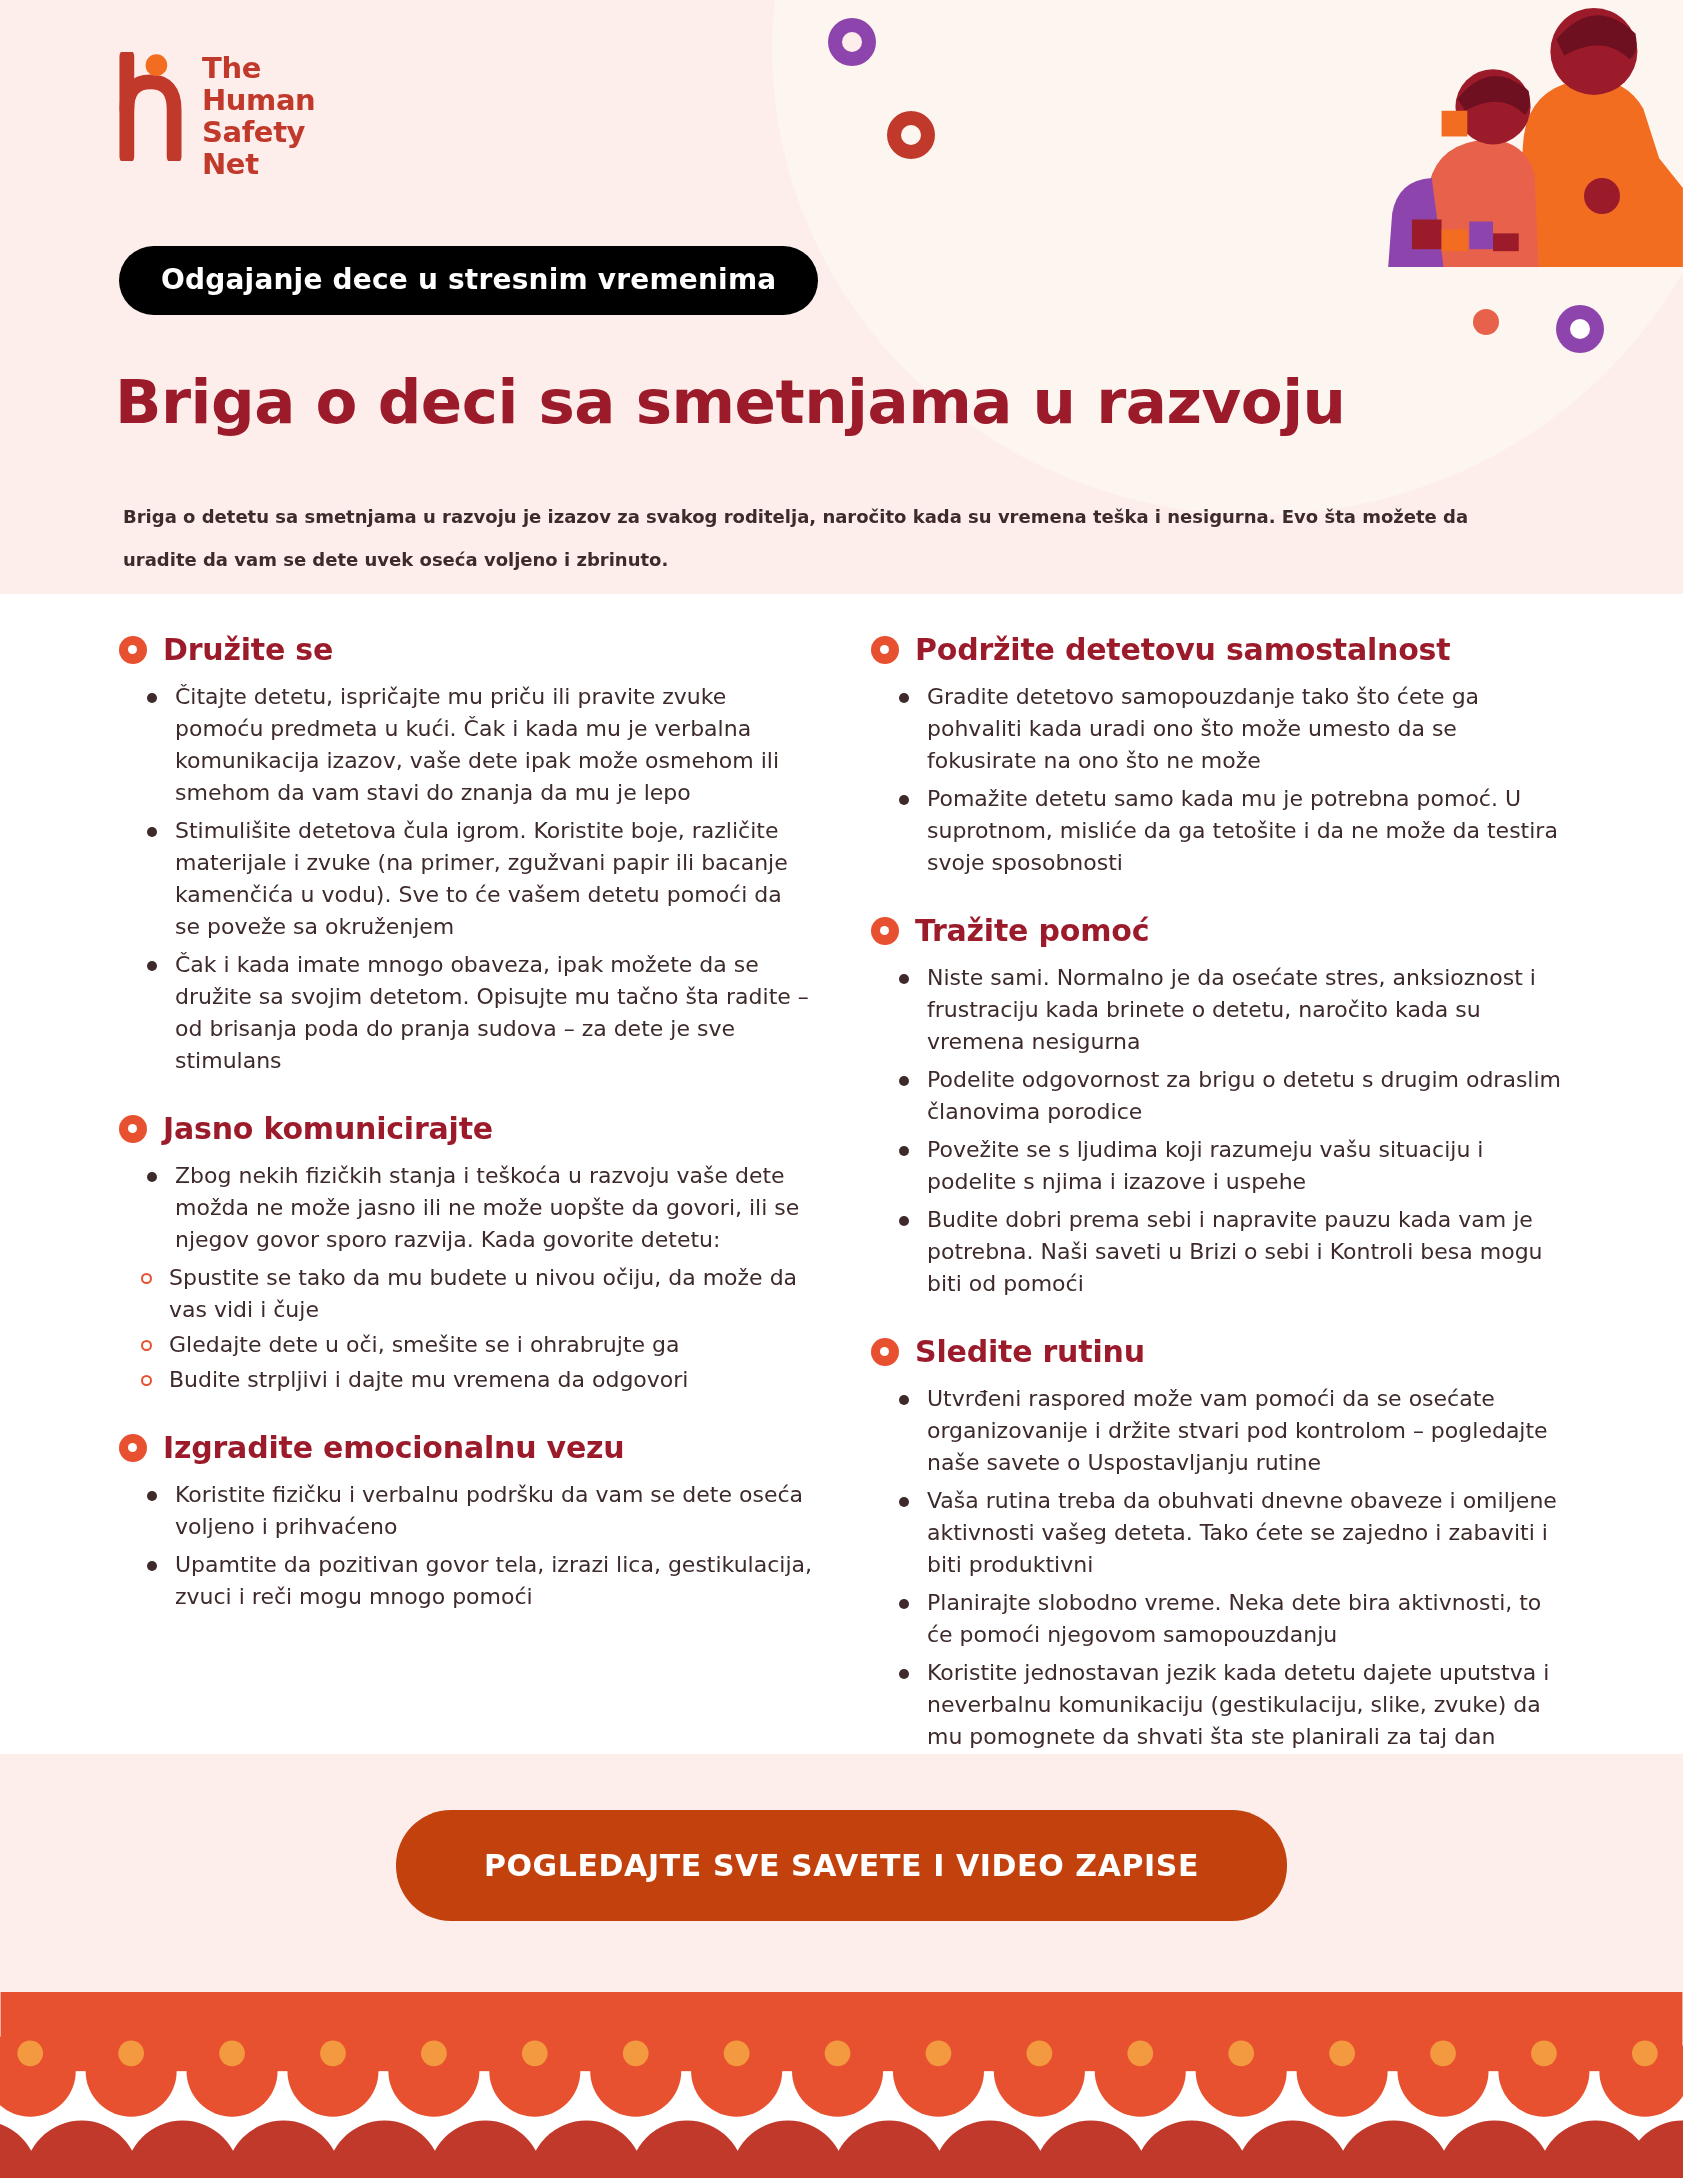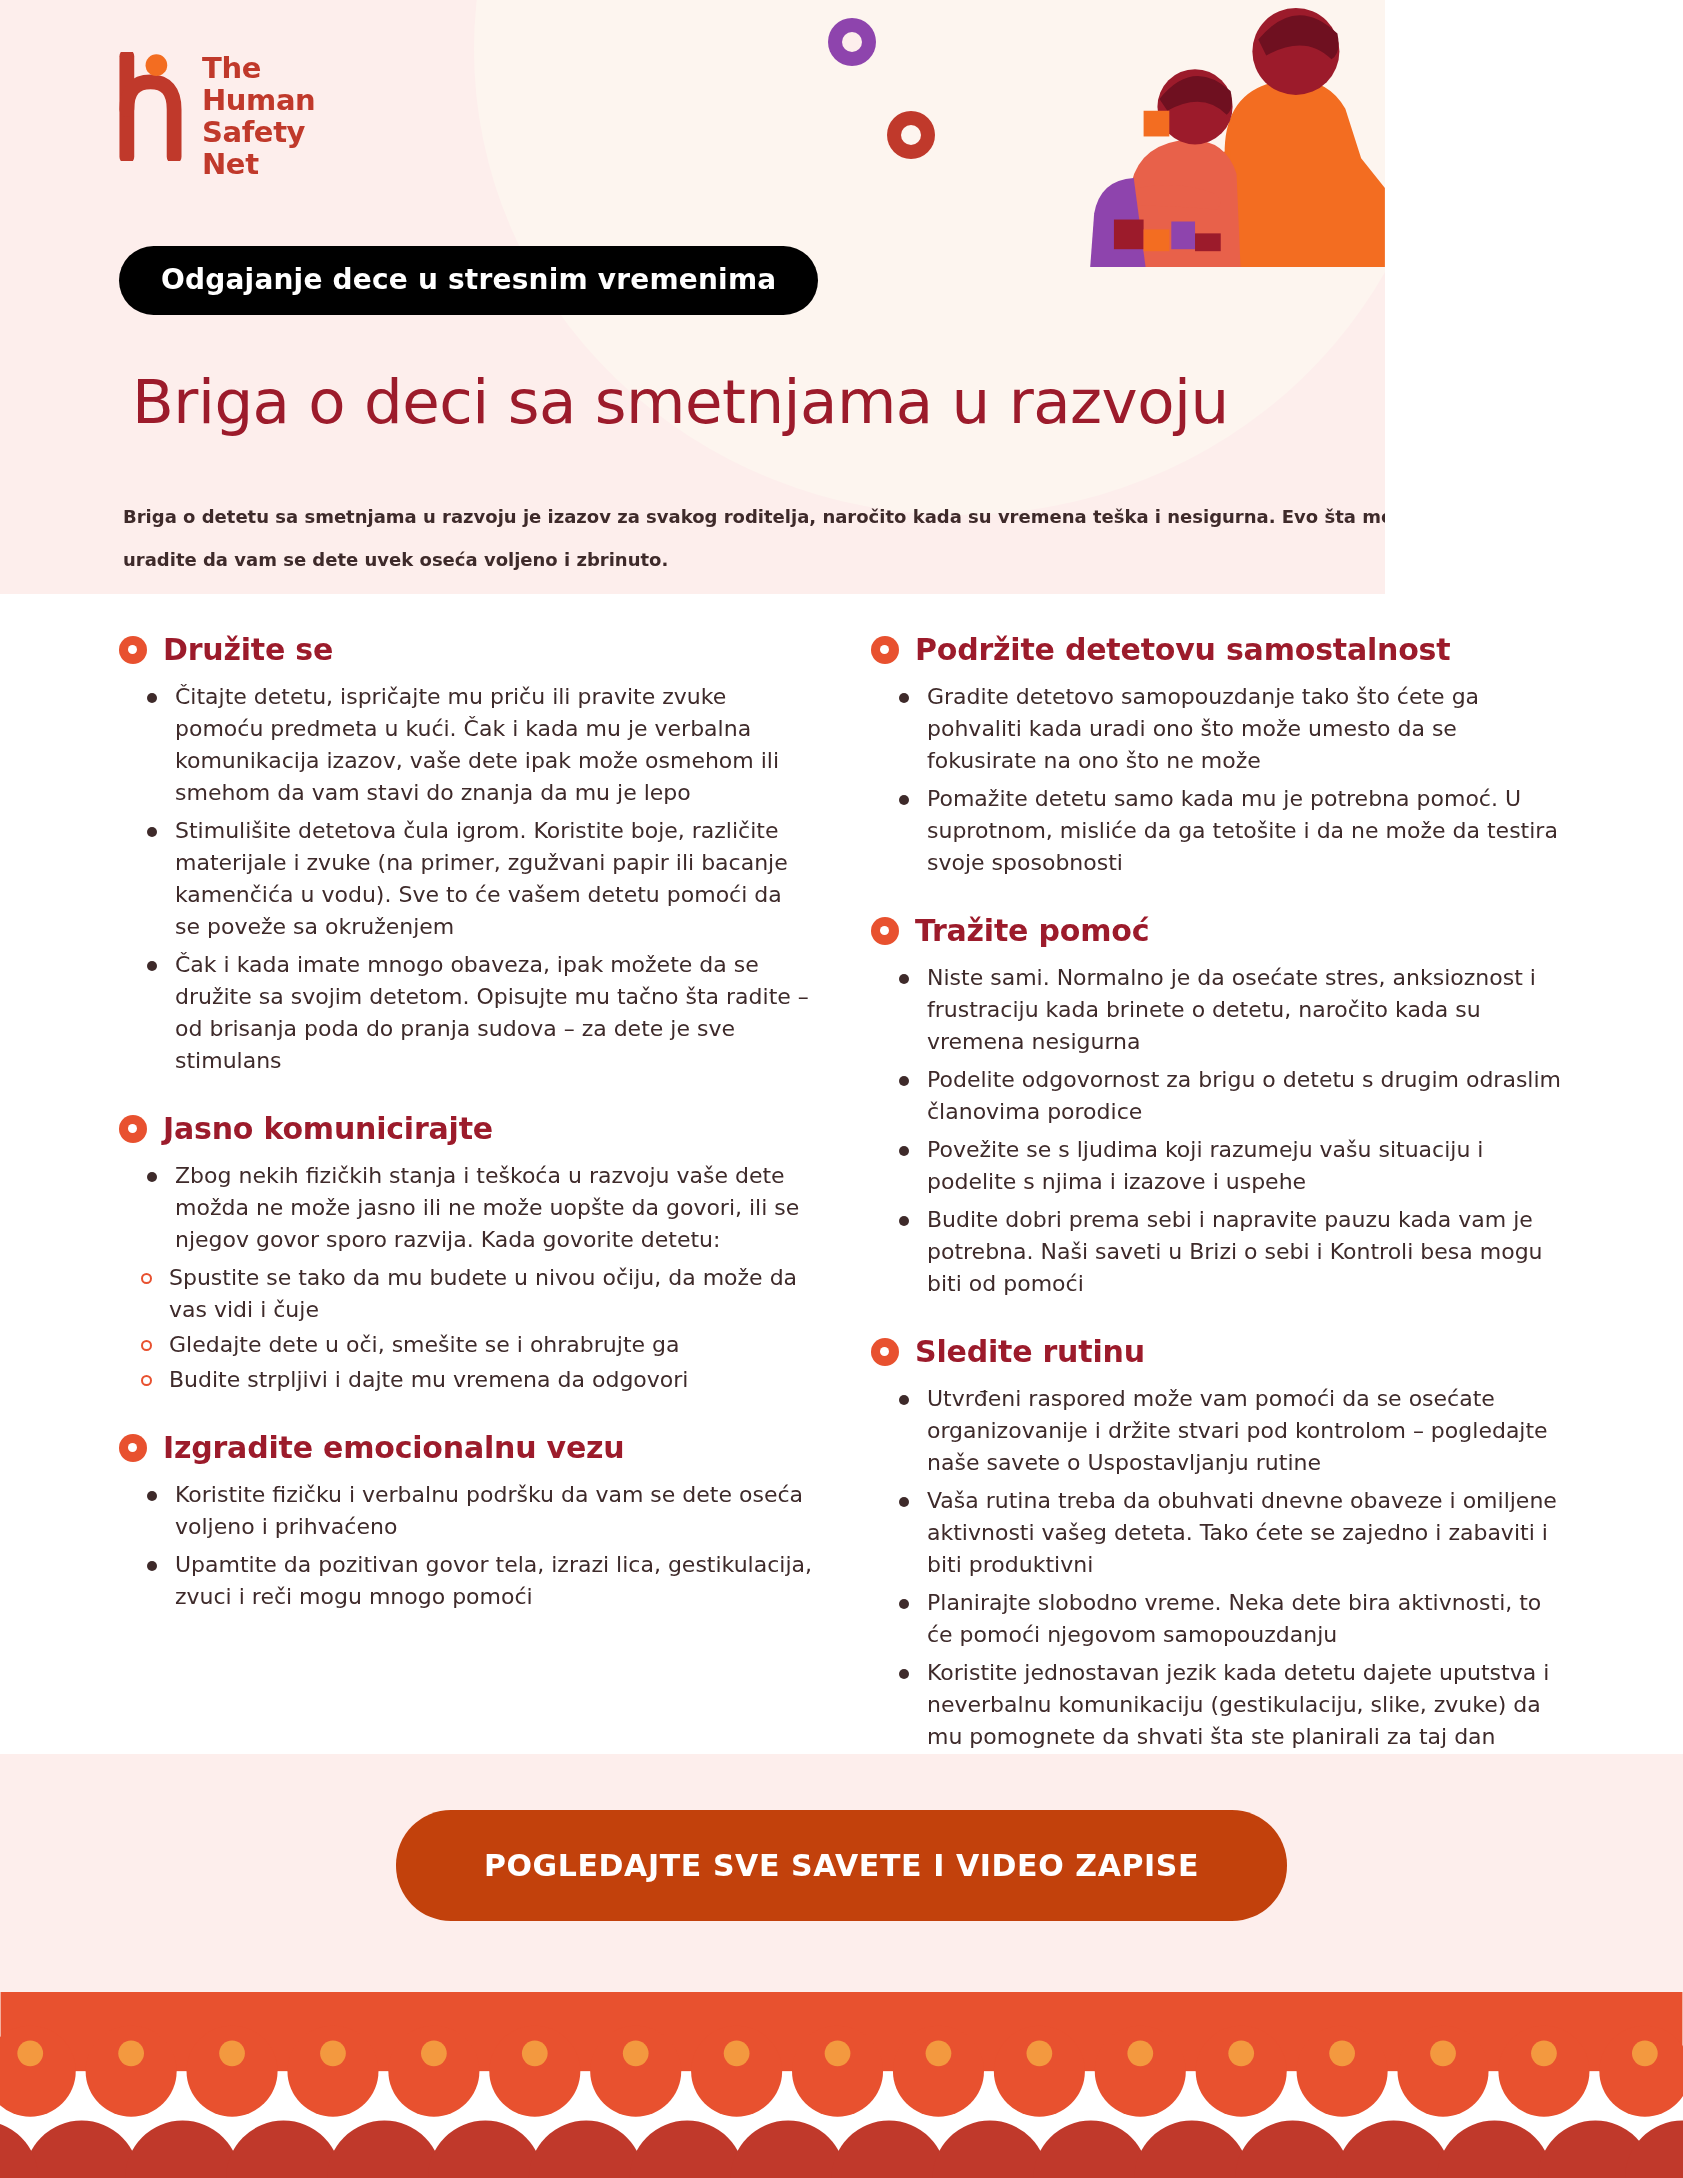--- a/index.html
+++ b/index.html
@@ -11,21 +11,21 @@
   #page {
     position: relative;
     width: 1683px; height: 2178px;
     overflow: hidden;
     background: #ffffff;
   }
 
   
   .top-band {
     position: absolute; left: 0; top: 0;
-    width: 1385px; height: 594px;
+    width: 1683px; height: 594px;
     background: #fdeeec;
     overflow: hidden;
   }
   .cream-blob {
     position: absolute;
     right: -59px; top: -416px;
     width: 970px; height: 931px;
     background: #fdf5ef;
     border-radius: 50%;
   }
@@ -55,24 +55,24 @@
     position: absolute; left: 119px; top: 246px;
     background: #000000;
     color: #ffffff;
     border-radius: 40px;
     padding: 17px 42px 19px 42px;
     font-size: 28px;
     font-weight: bold;
     letter-spacing: 0.2px;
   }
   .headline {
-    position: absolute; left: 132px; top: 366px;
+    position: absolute; left: 115px; top: 366px;
     color: #9c1b2b;
     font-size: 61px;
-    font-weight: normal;
+    font-weight: bold;
     letter-spacing: -0.5px;
   }
   .intro {
     position: absolute; left: 123px; top: 495px;
     width: 1416px;
     color: #3e2a2a;
     font-size: 18px;
     line-height: 43px;
     font-weight: 600;
   }

